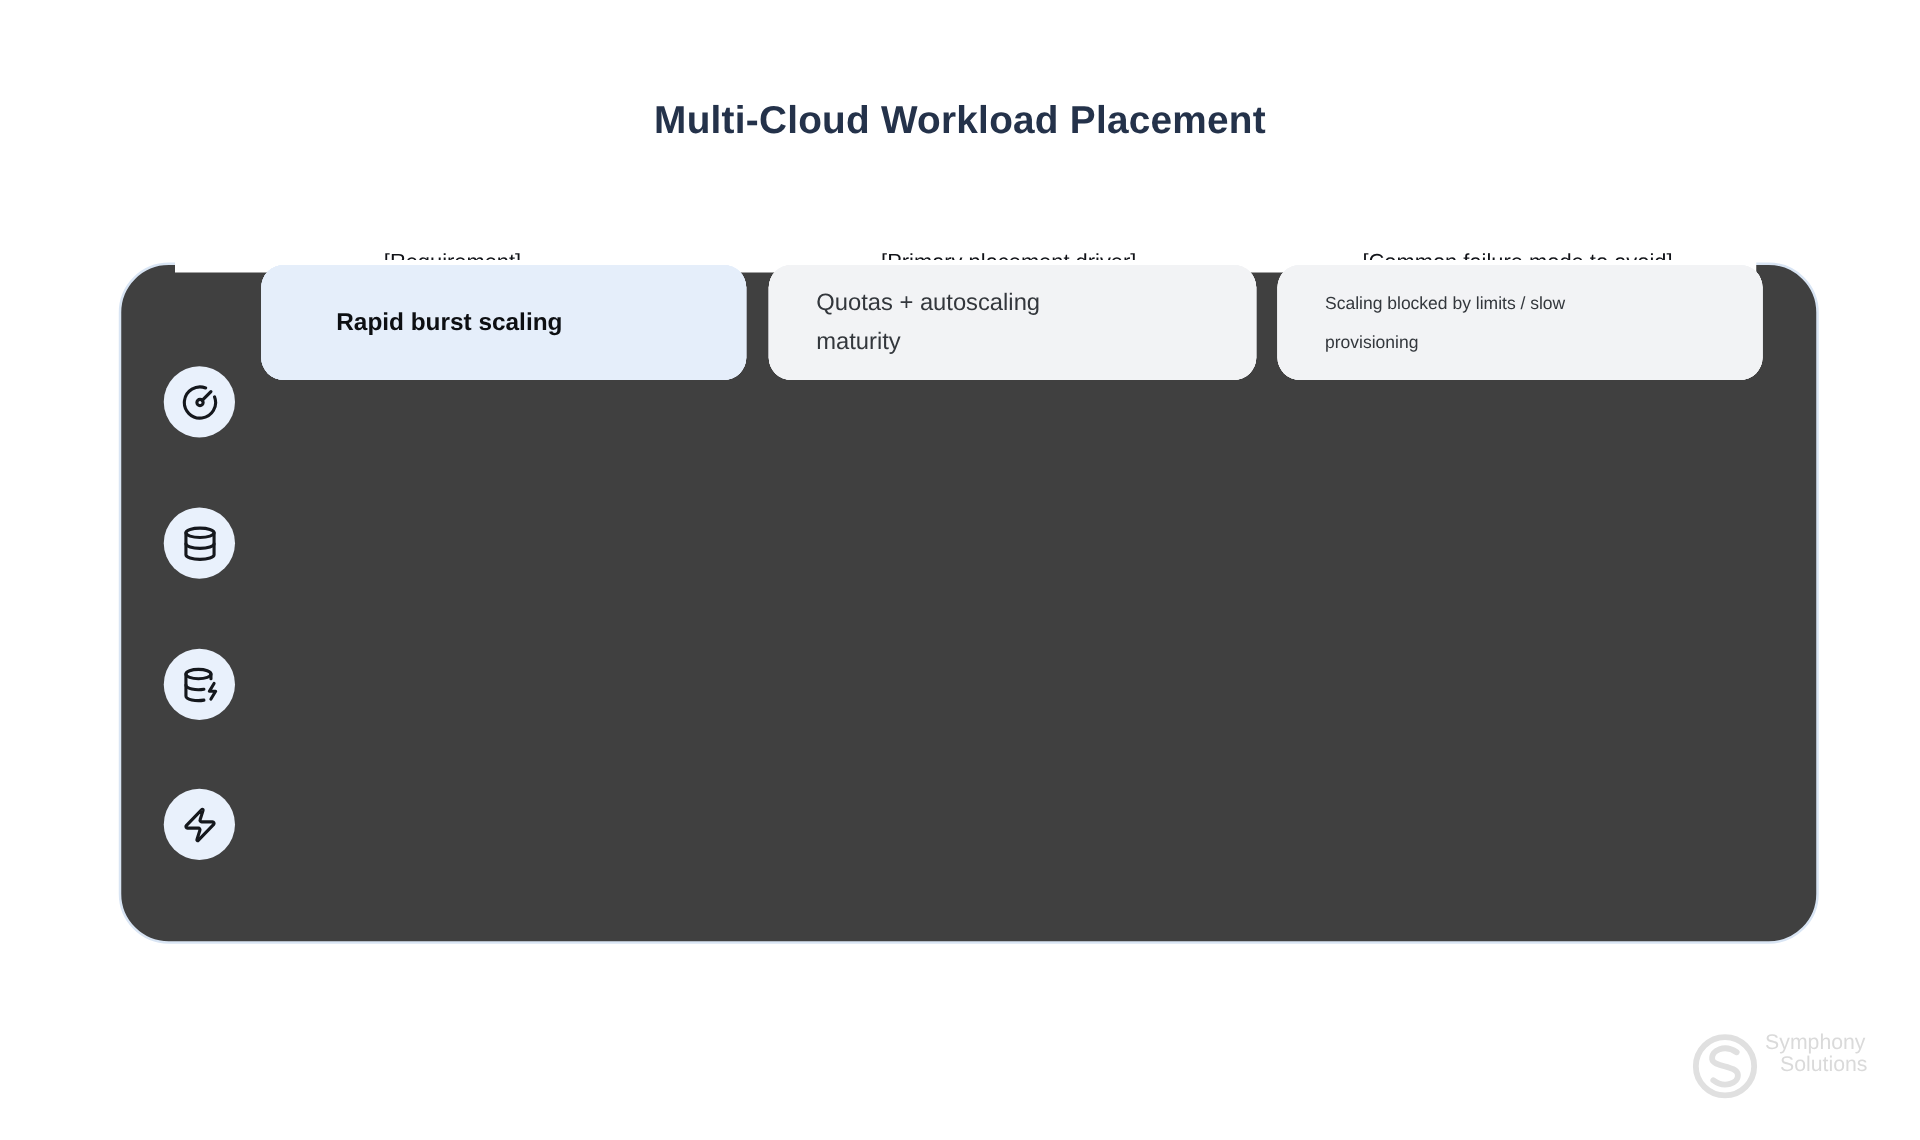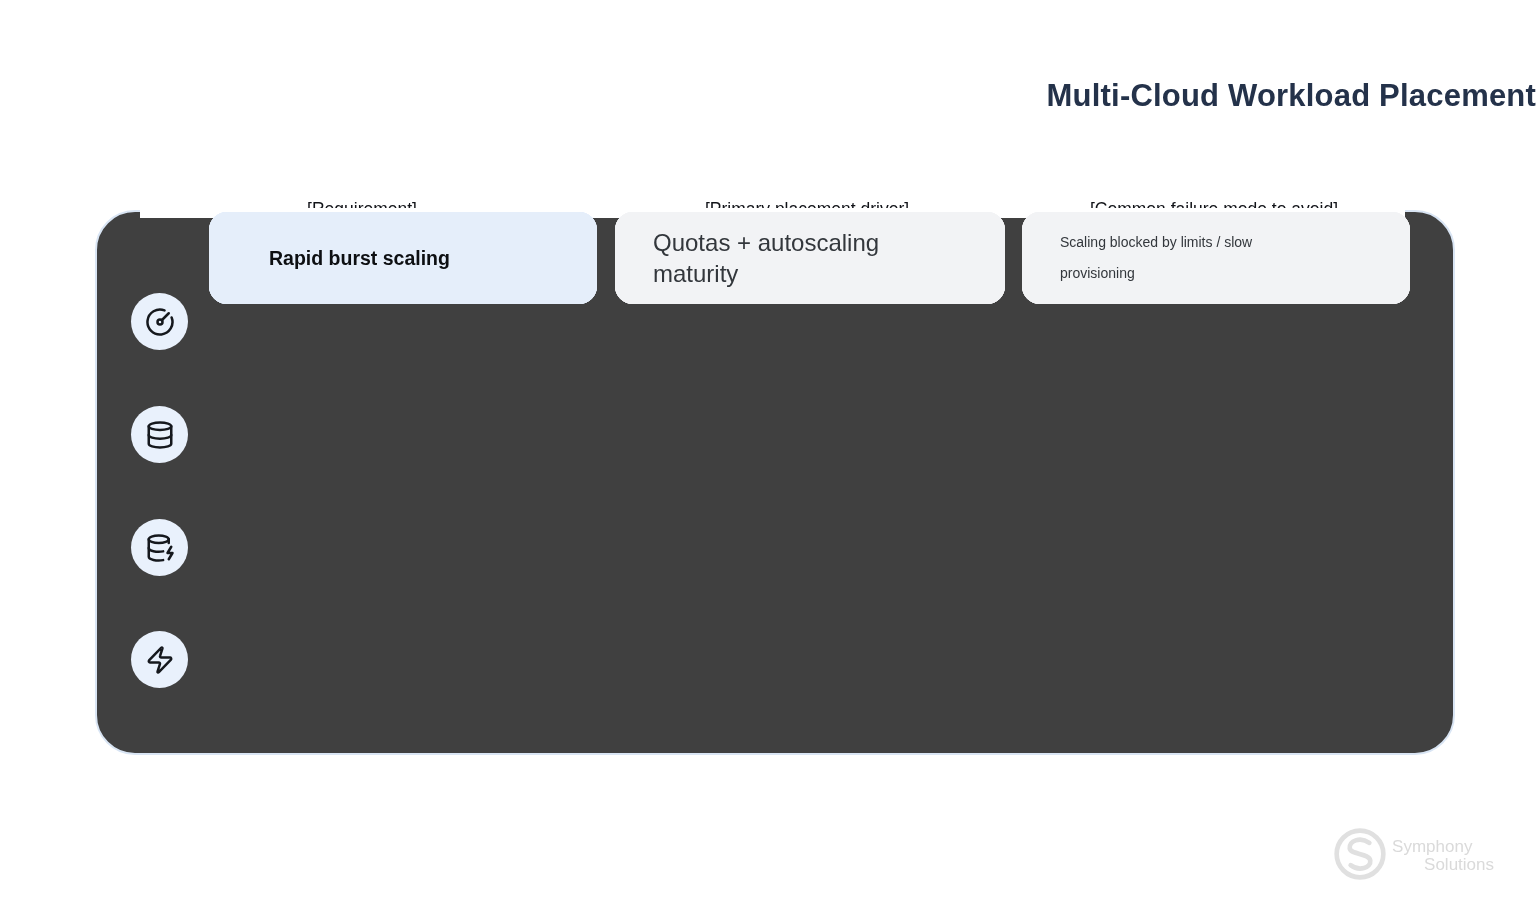--- a/index.html
+++ b/index.html
@@ -13,21 +13,21 @@
     width: 1536px;
     height: 912px;
     background: #ffffff;
     overflow: hidden;
   }
   .page-title {
     position: absolute;
     top: 78px;
     left: 0;
     width: 1536px;
-    text-align: right;
+    text-align: center;
     font-size: 31px;
     font-weight: 700;
     color: #24324a;
     letter-spacing: 0.2px;
   }
   .board {
     position: absolute;
     left: 95px;
     top: 210px;
     width: 1360px;
@@ -95,21 +95,21 @@
     font-size: 19.5px;
     font-weight: 600;
     color: #0d0f12;
   }
   .card.drv {
     left: 518px;
     width: 390px;
     background: #f2f3f5;
     padding-left: 38px;
     padding-right: 24px;
-    font-size: 24px;
+    font-size: 19px;
     color: #33373c;
     line-height: 31px;
     white-space: pre-line;
   }
   .card.fail {
     left: 925px;
     width: 388px;
     background: #f2f3f5;
     padding-left: 38px;
     padding-right: 24px;
@@ -117,37 +117,36 @@
     color: #33373c;
     line-height: 31px;
     white-space: pre-line;
   }   .row-0.icon-circle { top: 81px; }  .row-1.icon-circle { top: 194px; }  .row-2.icon-circle { top: 307px; }  .row-3.icon-circle { top: 419px; }
 
   .logo {
     position: absolute;
     right: 42px;
     bottom: 26px;
     display: flex;
-    align-items: center;
     gap: 4px;
   }
   .logo-mark svg {
     width: 56px;
     height: 56px;
     stroke: #e0e0e0;
     fill: none;
     stroke-linecap: round;
   }
   .logo-text {
     font-size: 17px;
     color: #dadada;
     line-height: 18px;
     font-weight: 400;
   }
-  .logo-text .l2 { margin-left: 32px; }
+  .logo-text .l2 { margin-left: 12px; }
 </style>
 </head>
 <body>
 
 <div class="stage">
 
   <div class="page-title">Multi-Cloud Workload Placement</div>
 
   <div class="col-header c1">[Requirement]</div>
   <div class="col-header c2">[Primary placement driver]</div>

